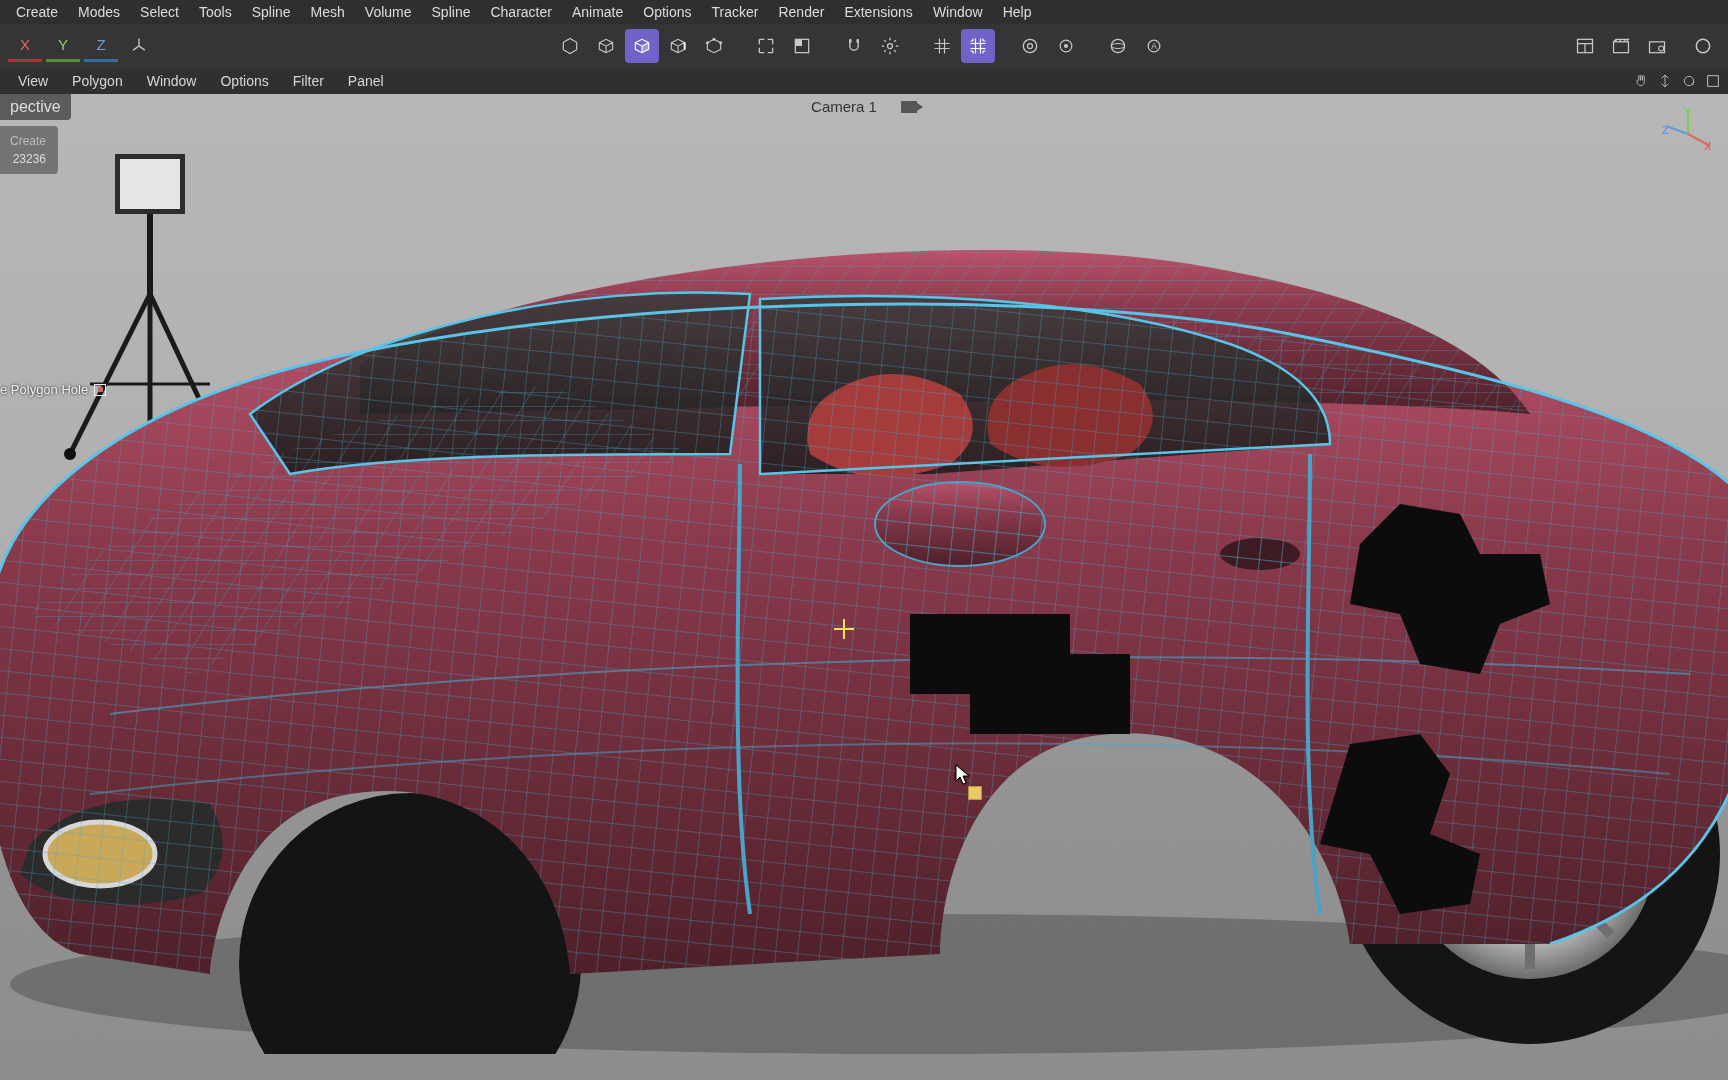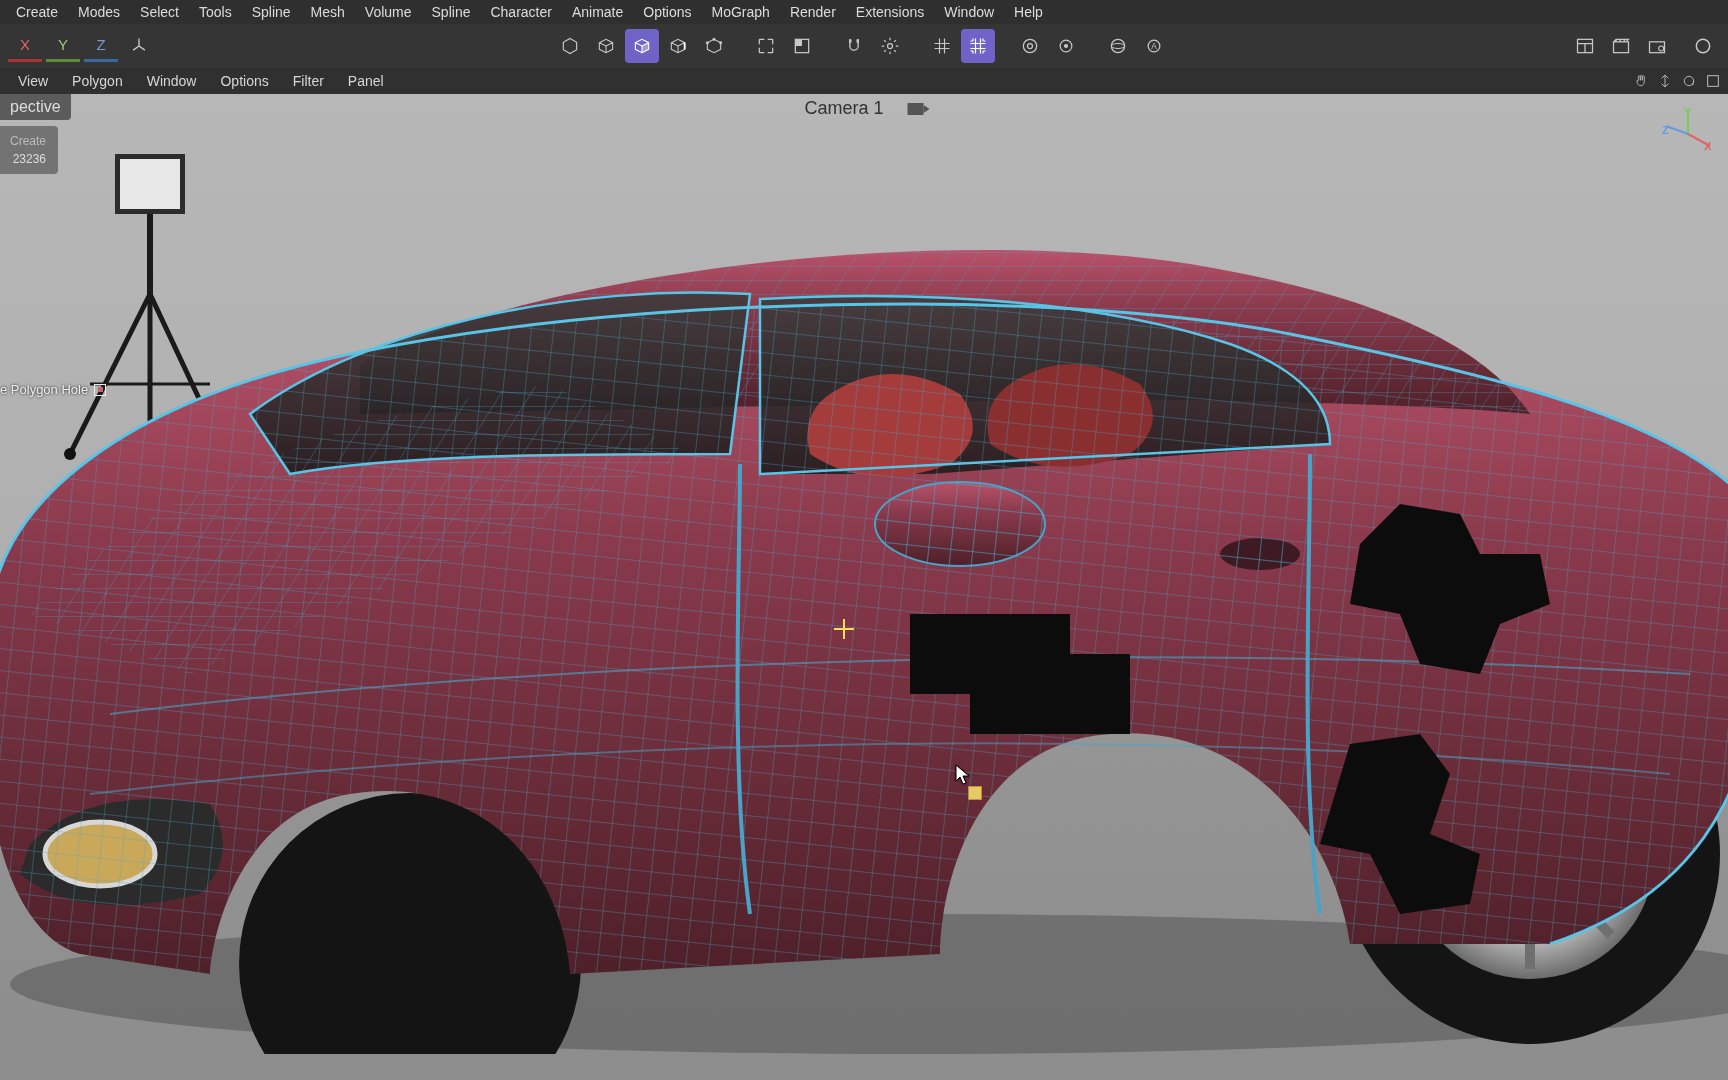--- a/index.html
+++ b/index.html
@@ -22,21 +22,21 @@
   .axis-z { color: #79c; border-bottom: 3px solid #3a6a9a; }
 
   
   .submenubar { height: 26px; background: #303030; display: flex; align-items: center; padding: 0 6px; font-size: 14px; position: relative; text-align: center; }
   .submenubar .menu-item { padding: 0 12px; line-height: 26px; color: #d6d6d6; cursor: default; }
   .submenubar .right-icons { position: absolute; right: 6px; top: 0; height: 26px; display: flex; align-items: center; gap: 6px; }
   .submenubar .right-icons .ricon { width: 18px; height: 18px; display: flex; align-items: center; justify-content: center; color: #bdbdbd; }
 
   
   .viewport { position: absolute; left: 0; top: 94px; width: 1728px; height: 986px; background: linear-gradient(#b7b7b7, #a7a7a7); overflow: hidden; }
-  .viewport .camera-label { position: absolute; top: 4px; left: 50%; transform: translateX(-50%); font-size: 18px; color: #333; display: flex; align-items: center; gap: 24px; }
+  .viewport .camera-label { position: absolute; top: 4px; left: 50%; transform: translateX(-50%); font-size: 15px; color: #333; display: flex; align-items: center; gap: 24px; }
   .viewport .camera-label .cam-icon { width: 16px; height: 12px; background: #555; position: relative; }
   .viewport .camera-label .cam-icon::after { content:''; position:absolute; right:-6px; top:2px; border-left:6px solid #555; border-top:4px solid transparent; border-bottom:4px solid transparent; }
 
   .viewport .perspective-badge { position: absolute; left: 0; top: 0; background: rgba(60,60,60,.75); color: #ddd; font-size: 16px; padding: 4px 10px; border-bottom-right-radius: 4px; }
   .viewport .stats { position: absolute; left: 0; top: 32px; background: rgba(60,60,60,.55); color: #ddd; font-size: 12px; padding: 6px 12px 6px 10px; line-height: 1.5; border-radius: 0 4px 4px 0; text-align: right; }
   .viewport .stats .label { color: #bbb; }
   .viewport .tool-label { position: absolute; left: 0; top: 288px; color: #eee; font-size: 13px; display: flex; align-items: center; gap: 6px; text-shadow: 0 0 3px #000; }
   .viewport .tool-label .sq { width: 12px; height: 12px; border: 1px solid #eee; display: inline-flex; align-items: center; justify-content: center; }
   .viewport .tool-label .sq::after { content:''; width:5px; height:5px; background:#c66; }
 
@@ -72,21 +72,21 @@
   <span class="menu-item">Modes</span>
   <span class="menu-item">Select</span>
   <span class="menu-item">Tools</span>
   <span class="menu-item">Spline</span>
   <span class="menu-item">Mesh</span>
   <span class="menu-item">Volume</span>
   <span class="menu-item">Spline</span>
   <span class="menu-item">Character</span>
   <span class="menu-item">Animate</span>
   <span class="menu-item">Options</span>
-  <span class="menu-item">MoGraph</span>
+  <span class="menu-item">Tracker</span>
   <span class="menu-item">Render</span>
   <span class="menu-item">Extensions</span>
   <span class="menu-item">Window</span>
   <span class="menu-item">Help</span>
 </div>
 
 <div class="toolbar">
   <div class="group">
     <span class="axis-btn axis-x">X</span>
     <span class="axis-btn axis-y">Y</span>

